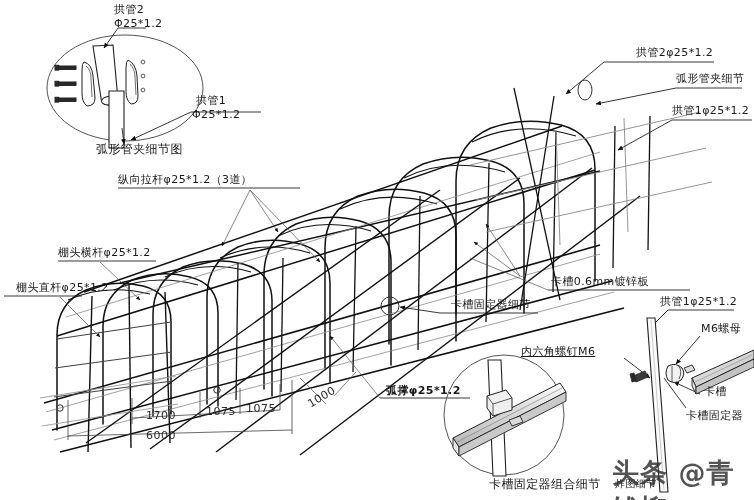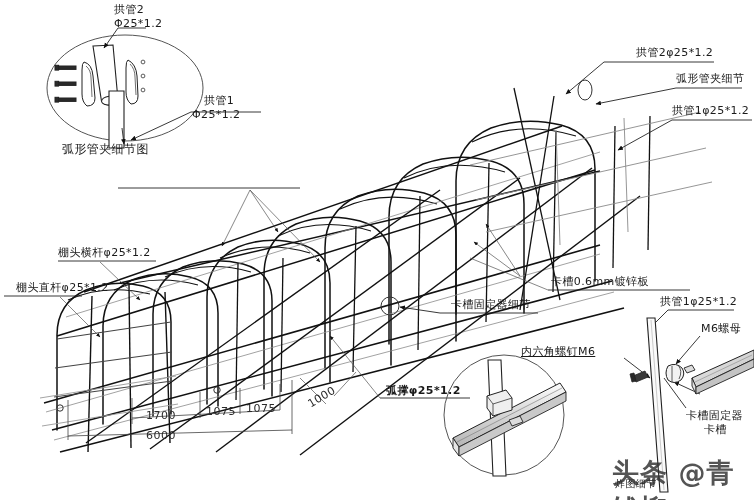--- a/index.html
+++ b/index.html
@@ -28,21 +28,21 @@
   .lbl {
     position: absolute;
     font-family: "DejaVu Sans", "Liberation Sans", sans-serif;
     color: #1a1a1a;
     white-space: nowrap;
     line-height: 1.15;
     letter-spacing: 0.4px;
   }
   .lbl.s11 { font-size: 11px; }
   .lbl.s10 { font-size: 10px; }
-  .lbl.s12 { font-size: 12px; }
+  .lbl.s12 { font-size: 12px; margin-left: 34px; }
   .lbl.dim { font-size: 11px; color: #2b2b2b; letter-spacing: 0.5px; }
   .rot-1000 {
     transform: rotate(-31deg);
     transform-origin: left top;
   }
   #watermark {
     position: absolute;
     left: 612px;
     top: 455px;
     font-size: 27px;
@@ -309,25 +309,26 @@
       <path d="M692,378 L696,387 L696,394 L692,386 Z" fill="#e2e2e2" stroke="#222" stroke-width="0.9"></path>
       <path d="M696,387 L754,359 L754,367 L696,394 Z" fill="#c4c4c4" stroke="#222" stroke-width="0.9"></path>
       <path d="M695,382 L752,355" stroke="#888" stroke-width="0.6" fill="none"></path>
     </g>
 
   </svg>
 
   <div class="lbl s11" style="left:114px; top:4px;">拱管2</div>
   <div class="lbl s11" style="left:114px; top:18px;">Φ25*1.2</div>
 
-  <div class="lbl s11" style="left:204px; top:95px;text-align:right;">拱管1</div>
+  <div class="lbl s11" style="left:196px; top:95px;text-align:right;">拱管1</div>
   <div class="lbl s11" style="left:192px; top:109px;">Φ25*1.2</div>
 
   <div class="lbl s12" style="left:62px; top:143px;">弧形管夹细节图</div>
 
+  <div class="lbl s11" style="left:118px; top:174px;">纵向拉杆φ25*1.2（3道）</div>
 
   <div class="lbl s11" style="left:58px; top:247px;">棚头横杆φ25*1.2</div>
 
   <div class="lbl s11" style="left:16px; top:282px;">棚头直杆φ25*1.2</div>
 
   <div class="lbl s11" style="left:604px; top:47px;margin-left:32px;">拱管2φ25*1.2</div>
 
   <div class="lbl s11" style="left:676px; top:73px;">弧形管夹细节</div>
 
   <div class="lbl s11" style="left:672px; top:105px;">拱管1φ25*1.2</div>
@@ -337,24 +338,25 @@
   <div class="lbl s11" style="left:451px; top:299px;">卡槽固定器细节</div>
 
   <div class="lbl s11" style="left:386px; top:385px;font-weight:bold;">弧撑φ25*1.2</div>
 
   <div class="lbl s11" style="left:521px; top:346px;text-decoration:underline;">内六角螺钉M6</div>
 
   <div class="lbl s11" style="left:660px; top:296px;">拱管1φ25*1.2</div>
 
   <div class="lbl s11" style="left:701px; top:323px;">M6螺母</div>
 
-  <div class="lbl s11" style="left:704px; top:386px;margin-top:38px;">卡槽</div>
+  <div class="lbl s11" style="left:704px; top:386px;">卡槽</div>
 
   <div class="lbl s11" style="left:686px; top:410px;">卡槽固定器</div>
 
+  <div class="lbl s12" style="left:455px; top:478px;">卡槽固定器组合细节</div>
 
   <div class="lbl s10" style="left:615px; top:478px;">炸图细节</div>
 
   <div class="lbl dim" style="left:146px; top:410px;">1700</div>
   <div class="lbl dim" style="left:206px; top:406px;">1075</div>
   <div class="lbl dim" style="left:246px; top:403px;">1075</div>
   <div class="lbl dim" style="left:146px; top:430px;">6000</div>
   <div class="lbl dim rot-1000" style="left:306px; top:400px;">1000</div>
 
   <div id="watermark">头条 @青钱柳</div>

